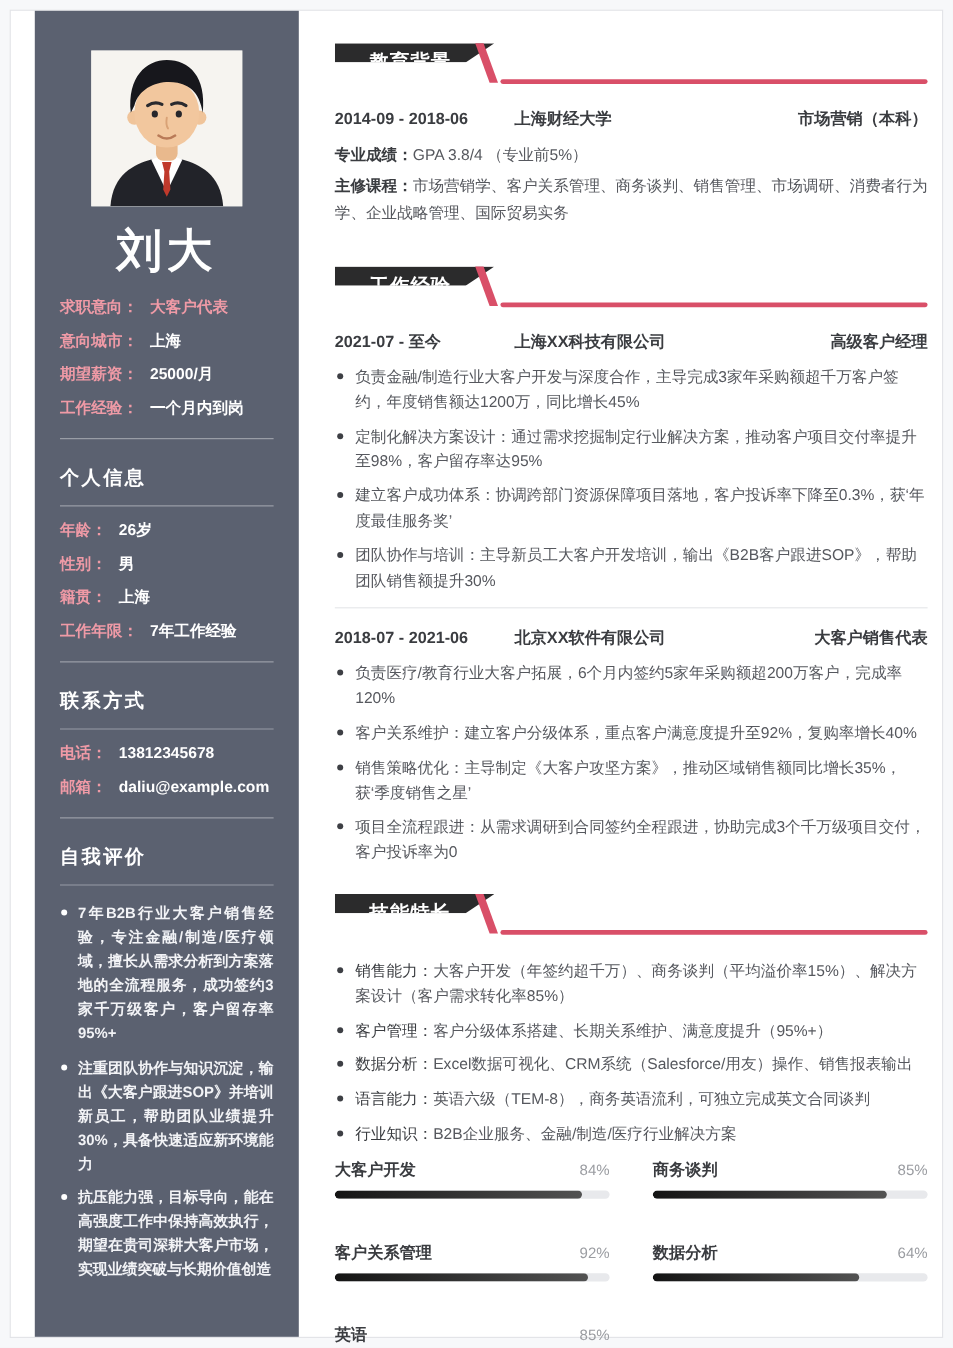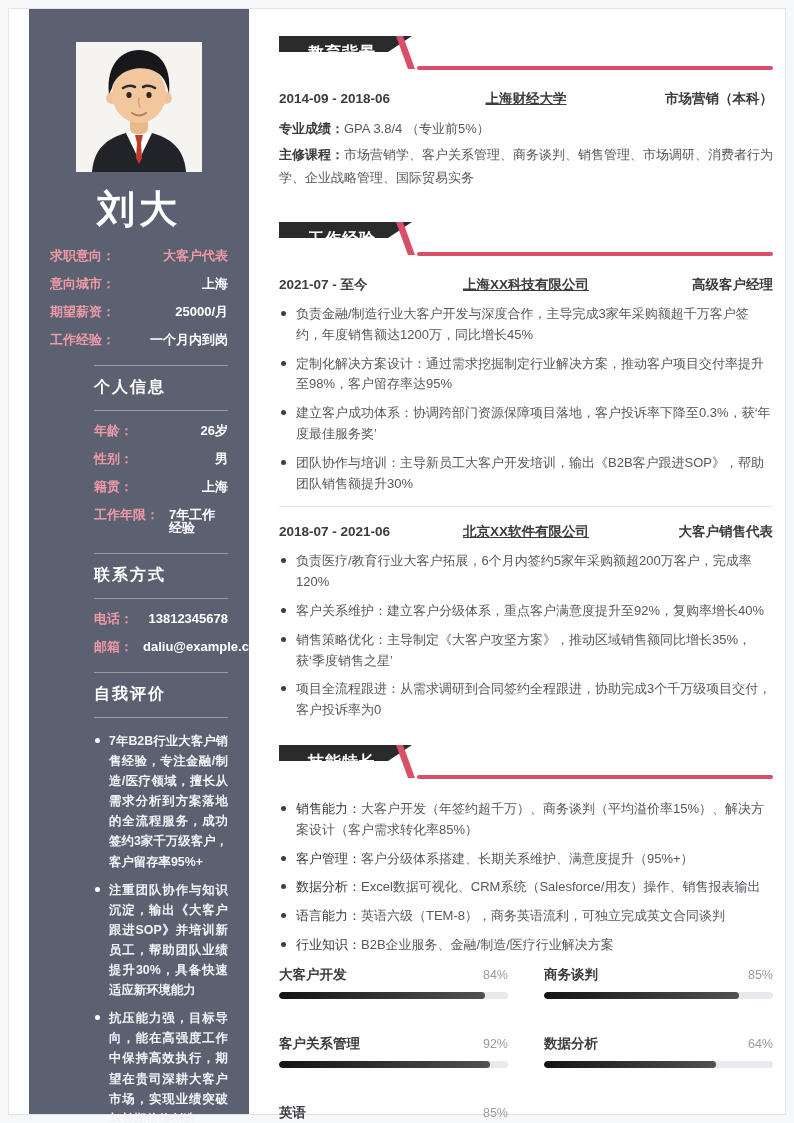--- a/index.html
+++ b/index.html
@@ -14,43 +14,43 @@
   html,body{background:#f3f4f6;}
   body{font-family:"Liberation Sans","DejaVu Sans",sans-serif;}
   .canvas{position:relative;width:794px;height:1123px;background:#f7f8fa;overflow:hidden;}
   .card{position:absolute;left:8px;top:8px;right:8px;bottom:8px;background:#ffffff;border:1px solid #e3e4e8;}
 
   
   .sidebar{position:absolute;left:20px;top:0;bottom:0;width:220px;background:var(--side-bg);color:#fff;padding:0 21px;}
   .photo{width:126px;height:130px;margin:33px auto 0;background:#f6f4f0;overflow:hidden;}
   .photo svg{display:block;width:100%;height:100%;}
   .cand-name{text-align:center;font-size:38px;font-weight:700;letter-spacing:4px;color:#fff;margin-top:12px;margin-bottom:14px;}
-  .srow{display:flex;align-items:baseline;font-size:13px;font-weight:700;line-height:1.0;margin-bottom:15px;justify-content:space-between;}
+  .srow{display:flex;align-items:baseline;font-size:13px;font-weight:700;line-height:1.0;margin-bottom:15px;}
   .srow .lbl{color:var(--label-pink);margin-right:10px;white-space:nowrap;}
   .srow .val{color:#ffffff;}
   .srow .val.hl{color:var(--label-pink);}
-  .side-sec{border-top:1px solid rgba(255,255,255,.38);margin-top:19px;padding-top:11px;margin-left:44px;}
+  .side-sec{border-top:1px solid rgba(255,255,255,.38);margin-top:19px;padding-top:22px;}
   .side-sec h3{font-size:16px;font-weight:700;letter-spacing:2px;color:#fff;
                border-bottom:1px solid rgba(255,255,255,.38);padding-bottom:12px;margin-bottom:13px;}
   .side-bullets{list-style:none;}
   .side-bullets li{position:relative;padding-left:15px;font-size:12.4px;font-weight:700;line-height:1.62;color:#f2f3f6;margin-bottom:8px;text-align:justify;}
   .side-bullets li::before{content:'';position:absolute;left:1px;top:7px;width:5px;height:5px;border-radius:50%;background:#fff;}
 
   
   .main{position:absolute;left:270px;top:0;width:494px;}
   .sec{margin-top:27px;}
   .sec-header{position:relative;height:34px;margin-bottom:20px;}
   .flag{position:absolute;left:0;top:0;height:16px;line-height:34px;background:var(--flag-bg);color:#fff;
         font-size:16px;font-weight:700;letter-spacing:1px;padding:0 36px 0 29px;
         clip-path:polygon(0 0,100% 0,calc(100% - 24px) 100%,0 100%);}
   .slash{position:absolute;top:0;height:33px;width:7px;background:var(--accent);transform:skewX(20deg);}
   .hline{position:absolute;right:0;bottom:0;height:4px;background:var(--accent);border-radius:2px;}
   .tri-row{display:flex;align-items:baseline;font-size:13.5px;font-weight:700;color:var(--ink);margin-bottom:10px;}
   .tri-row .c1{flex:1;text-align:left;}
-  .tri-row .c2{flex:1.3;text-align:center;text-decoration:underline;}
+  .tri-row .c2{flex:1.3;}
   .tri-row .c3{flex:1;text-align:right;}
   .info-line{font-size:13px;color:var(--body-text);line-height:1.72;margin-bottom:4px;}
   .info-line b{color:var(--ink);font-weight:700;}
   .m-bullets{list-style:none;}
   .m-bullets li{position:relative;padding-left:17px;font-size:13px;line-height:1.6;color:var(--body-text);margin-bottom:8px;}
   .m-bullets li::before{content:'';position:absolute;left:2px;top:7px;width:5px;height:5px;border-radius:50%;background:#3d3f44;}
   .m-bullets li b{color:var(--ink);font-weight:400;}
   .job{margin-bottom:6px;}
   .job-divider{border:none;border-top:1px solid #e7e8ea;margin:12px 0 16px;}
 

